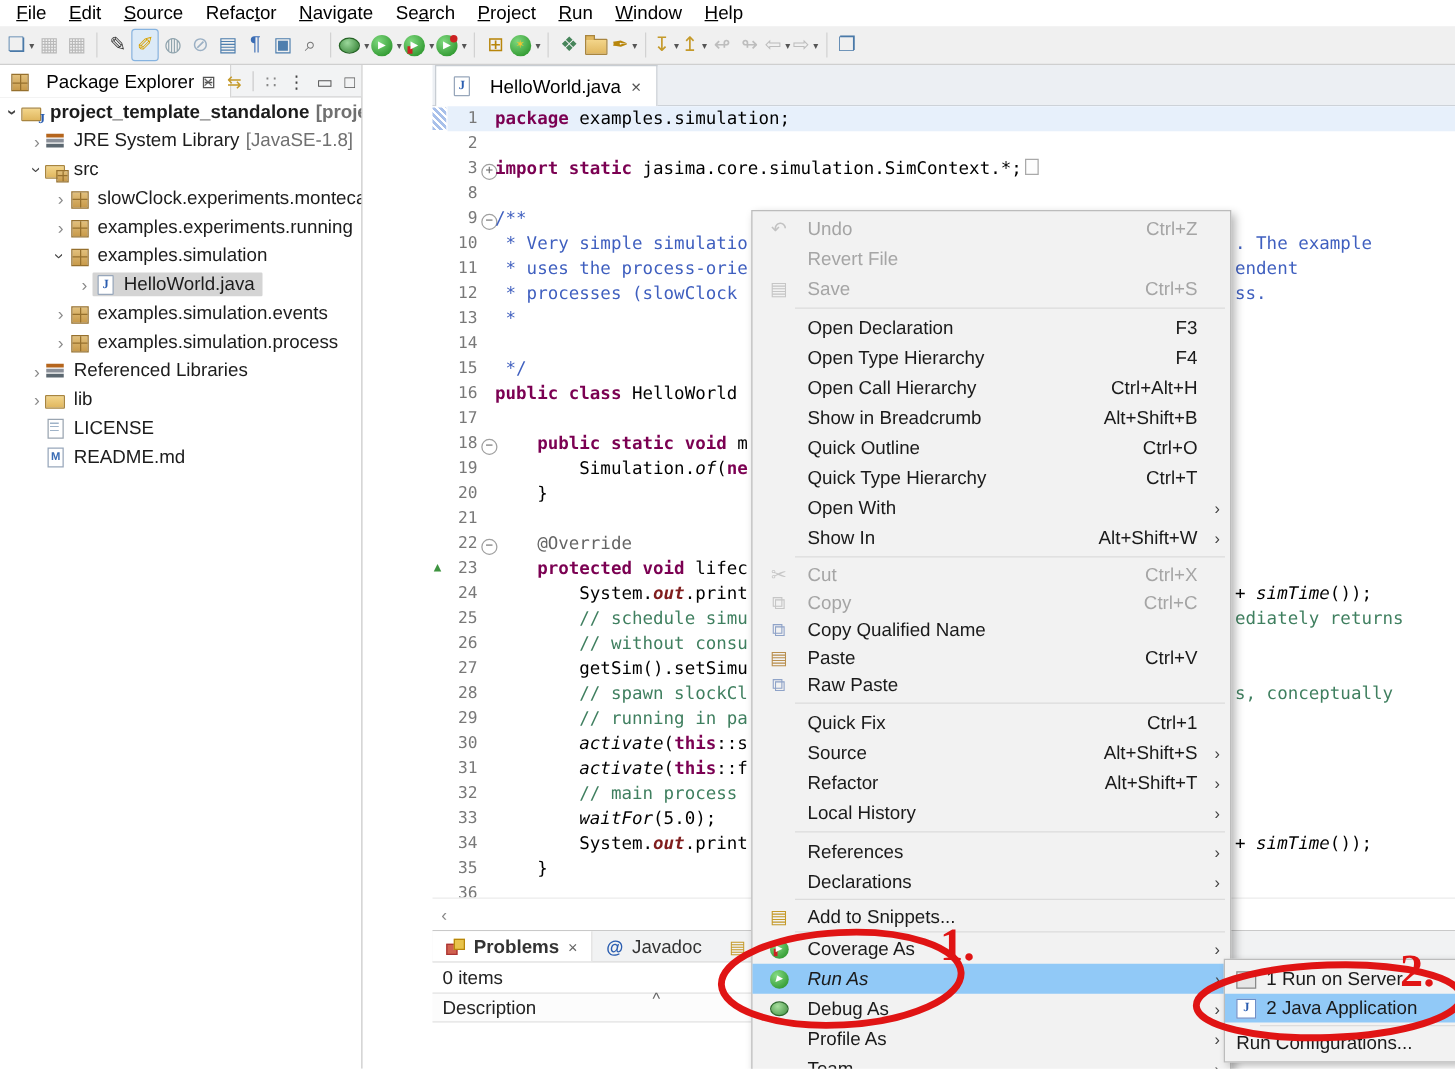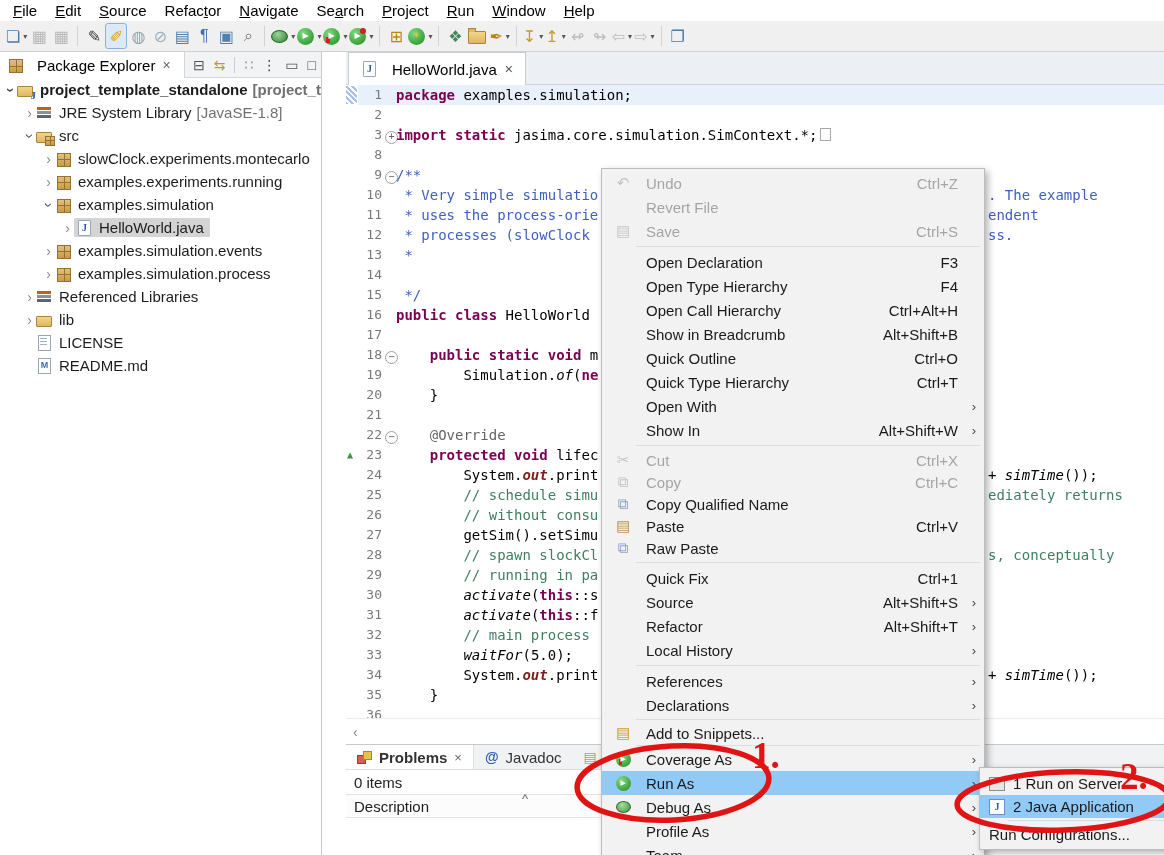--- a/index.html
+++ b/index.html
@@ -16,21 +16,21 @@
   .dd-arrow{font-size:8px;color:#555;margin-left:3px}
   .cir{width:17px;height:17px;border-radius:50%;background:radial-gradient(circle at 35% 30%,#7ed87e,#1d8a1d);position:relative;display:inline-block}
   .cir::after{content:"▶";color:#fff;font-size:8px;position:absolute;left:5px;top:3px}
   .cir.cov::before{content:"";position:absolute;left:3px;bottom:2px;width:4px;height:6px;background:#cc2222}
   .cir.prof::before{content:"";position:absolute;right:0;top:0;width:6px;height:6px;border-radius:50%;background:#cc2222}
   .cir.ext::after{content:"✶";color:#f4c430;font-size:9px;left:4px;top:2px}
   .bugic{width:15px;height:11px;background:radial-gradient(circle at 40% 30%,#9bd89b,#2f7d2f);border:1px solid #256325;border-radius:50%;display:inline-block}
   .folderic{width:16px;height:11px;background:linear-gradient(#f3d58a,#e0b75f);border:1px solid #a8853f;border-radius:1px;position:relative;display:inline-block;margin-top:3px}
   .folderic::before{content:"";position:absolute;left:-1px;top:-4px;width:6px;height:3px;background:#e0b75f;border:1px solid #a8853f;border-bottom:none}
   
-  .left-panel{position:absolute;left:0;top:52px;width:322px;bottom:0;background:#fff;border-right:1px solid #c9c9c9;box-sizing:border-box}
+  .left-panel{position:absolute;left:0;top:52px;width:290px;bottom:0;background:#fff;border-right:1px solid #c9c9c9;box-sizing:border-box}
   .view-header{position:absolute;left:0;top:0;width:100%;height:26px;background:#f2f3f4;border-bottom:1px solid #d5d5d5;box-sizing:border-box}
   .ph-tab{position:absolute;left:0;top:0;height:26px;min-width:185px;background:#fff;border-right:1px solid #d5d5d5;display:flex;align-items:center;padding:0 10px 0 7px;font-size:15px;gap:7px;box-sizing:border-box}
   .ph-close{color:#666;font-size:14px}
   .ph-icons{position:absolute;right:5px;top:0;height:26px;display:flex;align-items:center;gap:9px;color:#555;font-size:14px}
   .ph-icons .sep{width:1px;height:16px;background:#ccc}
   .tree{position:absolute;left:0;top:26px;right:0;bottom:0;overflow:hidden}
   .trow{position:absolute;height:23px;display:flex;align-items:center;font-size:15px;white-space:nowrap;width:120%;color:#1c1c1c}
   .exp{width:13px;display:inline-block;color:#8a8a8a;font-size:14px;text-align:center;flex:none}
   .exp.open{transform:rotate(90deg);color:#444}
   .selwrap{display:flex;align-items:center;background:#d4d4d4;padding:1px 6px 1px 2px;border-radius:1px}
@@ -519,21 +519,21 @@
       <span class="lb">Add to Snippets...</span>
     </div>
     <div class="csep t2"></div>
     <div class="ci" style="height: 24px;">
       <span class="mic">
         <span class="mcir mcov"></span>
       </span>
       <span class="lb">Coverage As</span>
       <span class="subar">›</span>
     </div>
-    <div class="ci hi" style="height: 24px;">
+    <div class="ci hi" style="height: 24px; font-style: italic;">
       <span class="mic">
         <span class="mcir"></span>
       </span>
       <span class="lb">Run As</span>
       <span class="subar">›</span>
     </div>
     <div class="ci" style="height: 24px;">
       <span class="mic">
         <span class="mbug"></span>
       </span>

